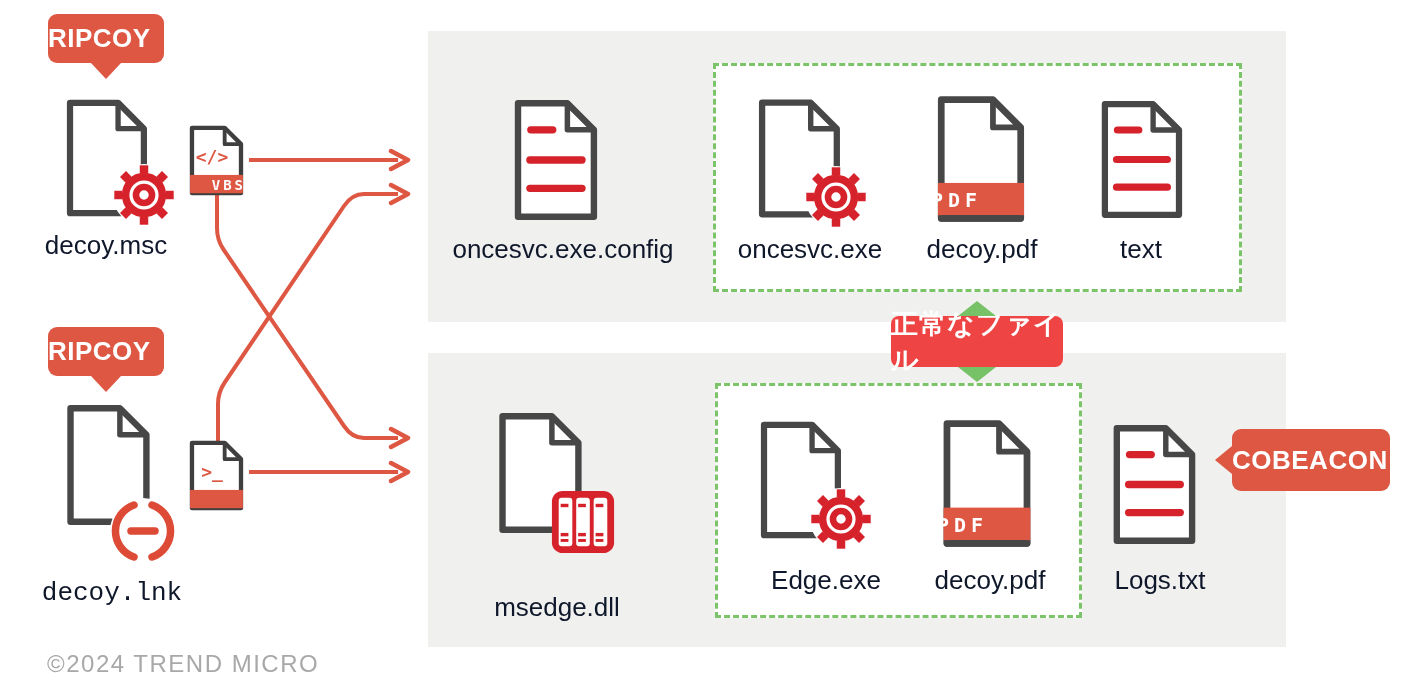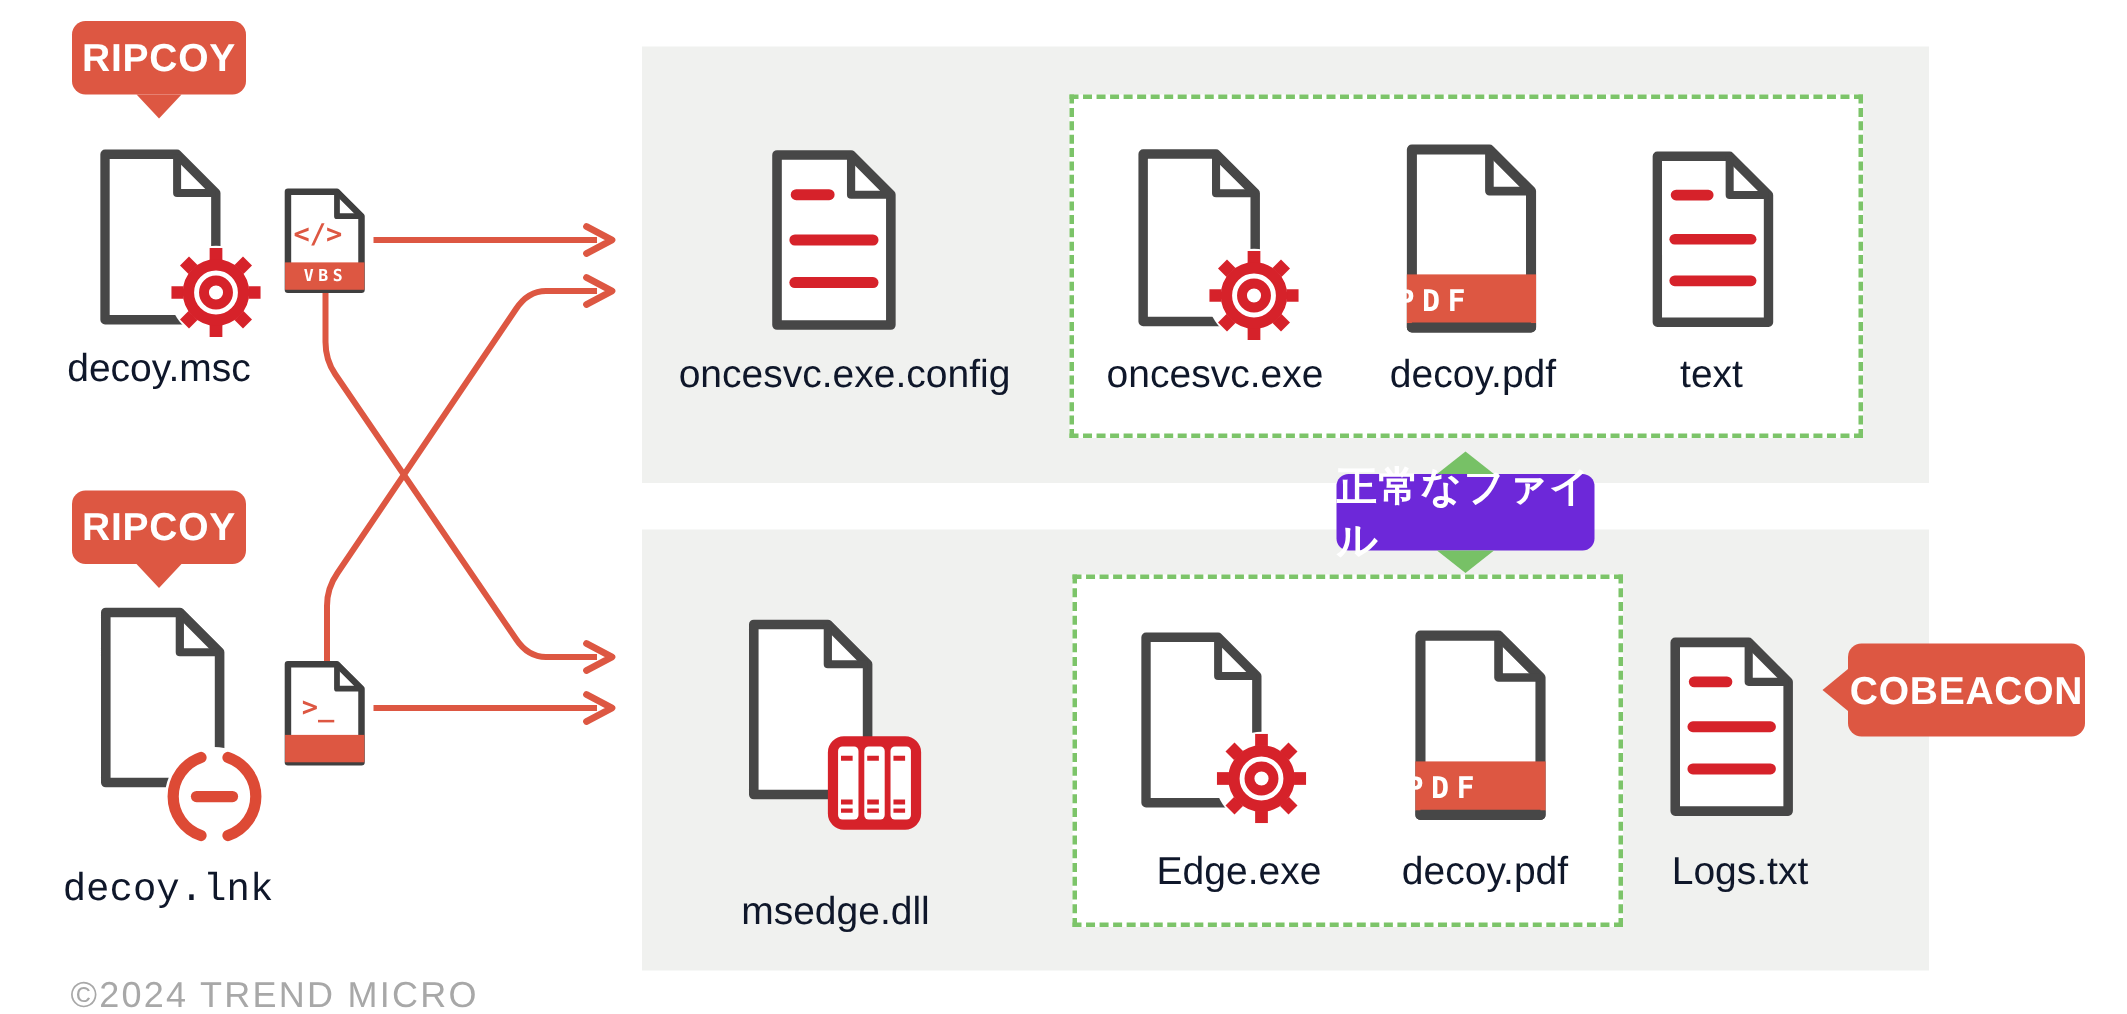--- a/index.html
+++ b/index.html
@@ -2,43 +2,43 @@
 <html><head>
 <meta charset="utf-8">
 <style>
   html,body{margin:0;padding:0;background:#fff;}
   .canvas{position:relative;width:1418px;height:676px;background:#ffffff;overflow:hidden;
           font-family:"Liberation Sans", sans-serif;}
   .abs{position:absolute;}
   .panel{position:absolute;background:#f0f1ef;}
   .dashed-box{position:absolute;background:#ffffff;border:3px dashed #7cc469;box-sizing:border-box;}
   .badge{position:absolute;background:#dd5742;color:#fff;font-weight:bold;
-         display:flex;align-items:center;justify-content:center;
+         display:flex;align-items:center;justify-content:flex-start;
          border-radius:9px;font-size:26px;letter-spacing:.5px;z-index:6;}
   .badge.tail-down::after{content:"";position:absolute;top:100%;left:50%;margin-left:-15px;
          border-left:15px solid transparent;border-right:15px solid transparent;
          border-top:16px solid #dd5742;}
   .badge.tail-left::before{content:"";position:absolute;right:100%;top:50%;margin-top:-14px;
          border-top:14px solid transparent;border-bottom:14px solid transparent;
          border-right:17px solid #dd5742;}
   .file-label{position:absolute;color:#0f172a;font-size:26px;font-weight:500;
          text-align:center;white-space:nowrap;z-index:5;}
-  .clean-badge{position:absolute;background:#6d28d9;color:#fff;font-weight:bold;
+  .clean-badge{position:absolute;background:#ef4444;color:#fff;font-weight:bold;
          font-size:27px;display:flex;align-items:center;justify-content:center;
          border-radius:8px;z-index:7;letter-spacing:1px;}
   .clean-badge::before{content:"";position:absolute;bottom:100%;left:50%;margin-left:-19px;
          border-left:19px solid transparent;border-right:19px solid transparent;
          border-bottom:15px solid #77c166;}
   .clean-badge::after{content:"";position:absolute;top:100%;left:50%;margin-left:-19px;
          border-left:19px solid transparent;border-right:19px solid transparent;
          border-top:15px solid #77c166;}
   .mini-glyph{position:absolute;color:#dd5742;font-family:"DejaVu Sans Mono",monospace;
          font-weight:bold;font-size:18px;text-align:center;z-index:5;}
   .mini-tag{position:absolute;color:#fff;font-family:"DejaVu Sans Mono",monospace;
-         font-weight:bold;font-size:11px;letter-spacing:3px;text-align:center;z-index:5;}
+         font-weight:bold;font-size:14px;letter-spacing:3px;text-align:right;z-index:5;}
   .pdf-banner-text{position:absolute;color:#fff;font-family:"DejaVu Sans Mono",monospace;
          font-weight:bold;font-size:20px;letter-spacing:5px;text-align:left;z-index:5;}
   .footer{position:absolute;color:#a8a8a8;font-size:24px;letter-spacing:1.5px;z-index:5;}
   .icon{position:absolute;z-index:4;}
   svg{display:block;}
 </style>
 </head>
 <body>
 
 <div class="canvas">

